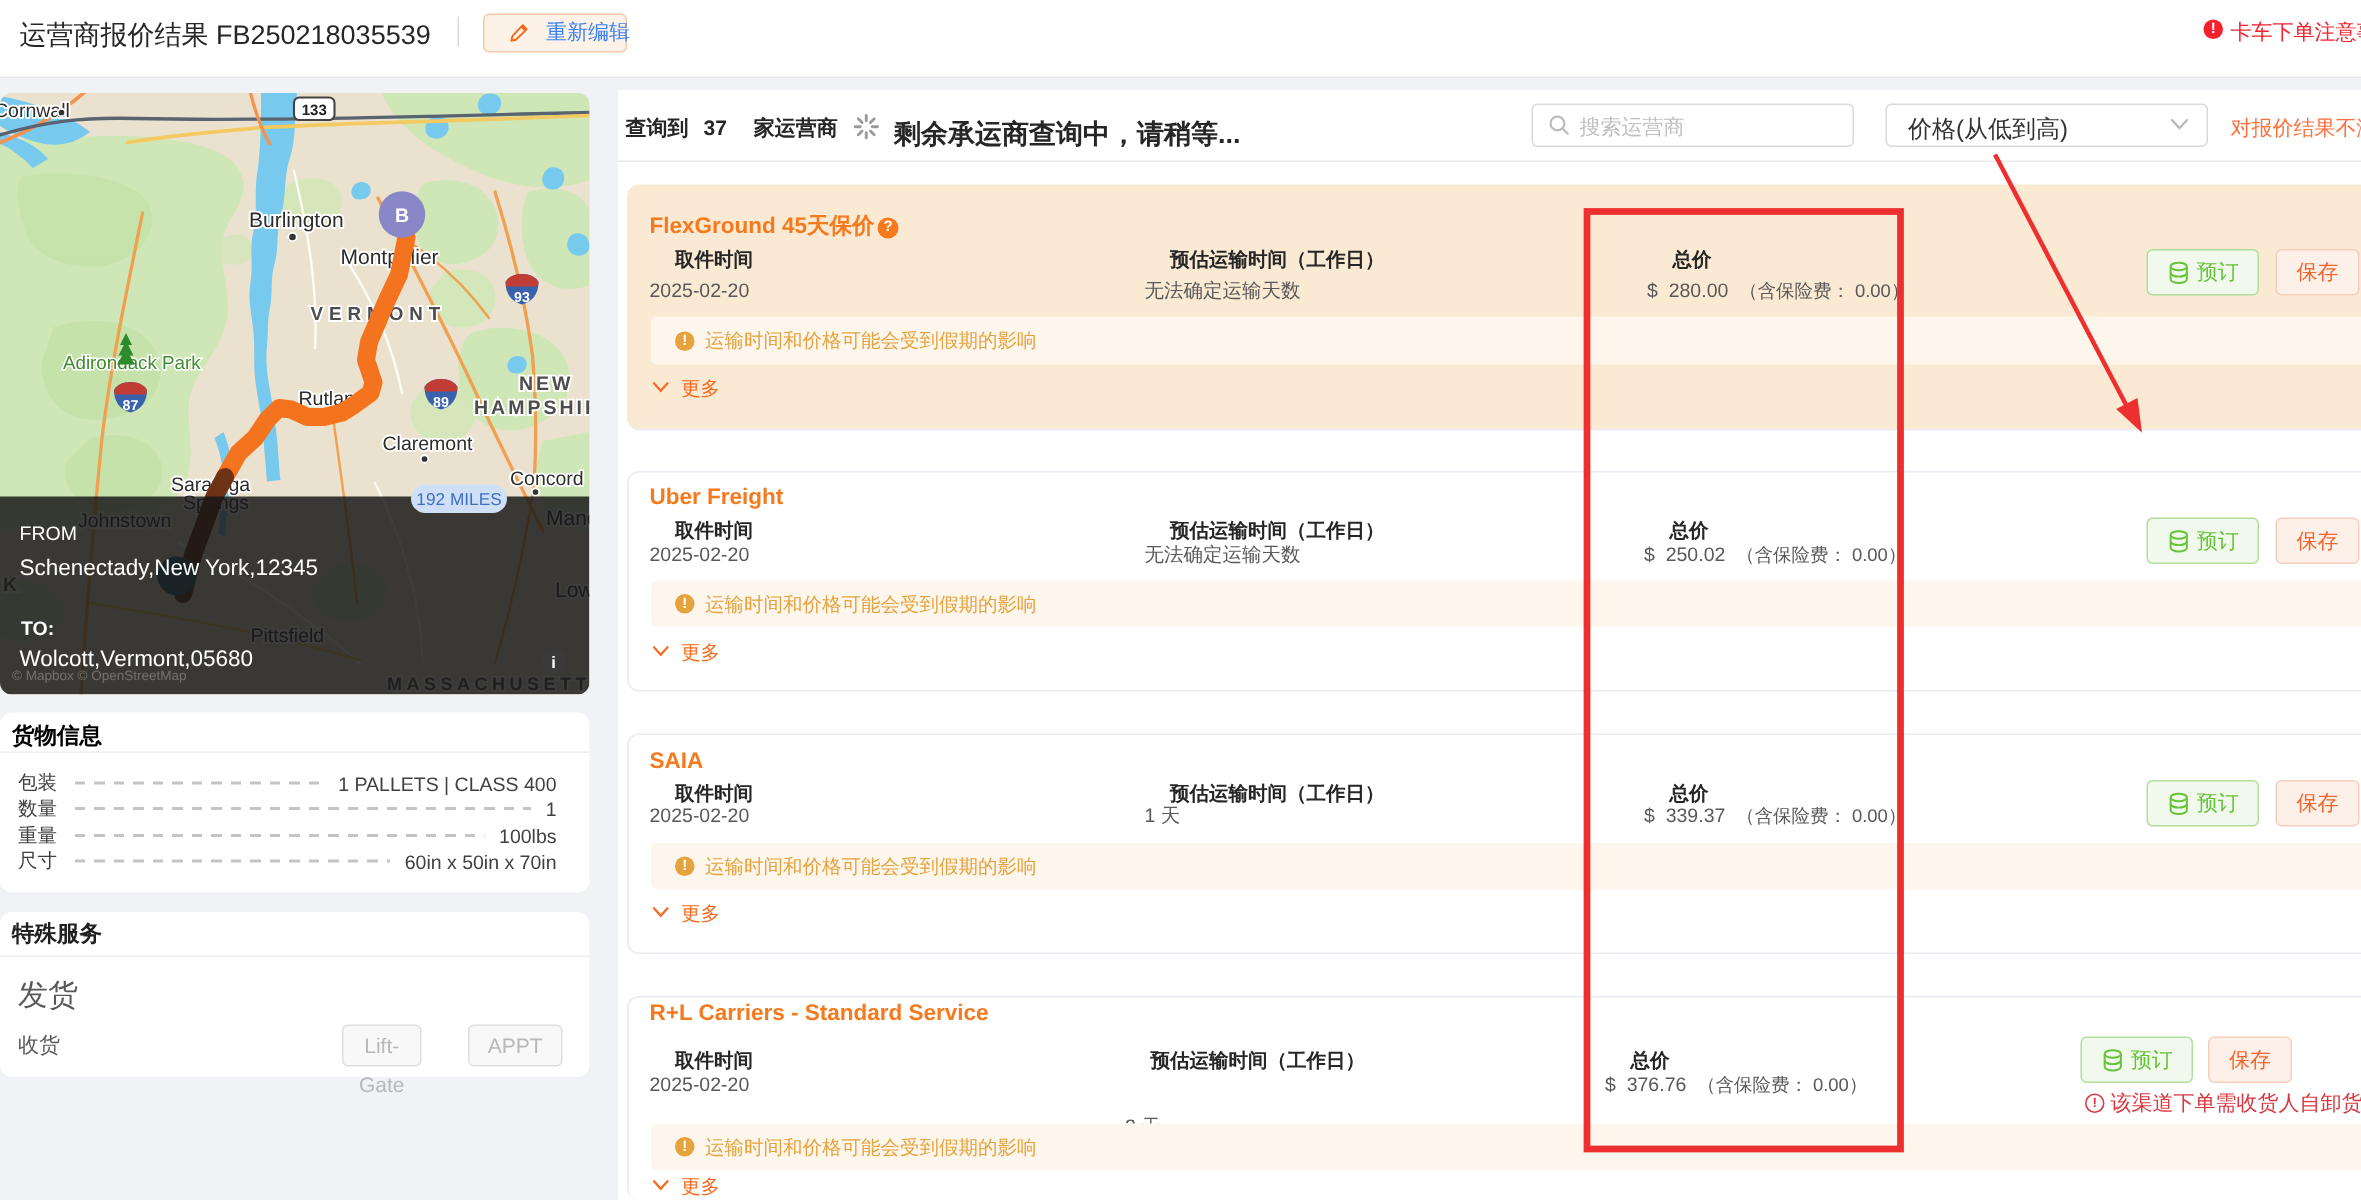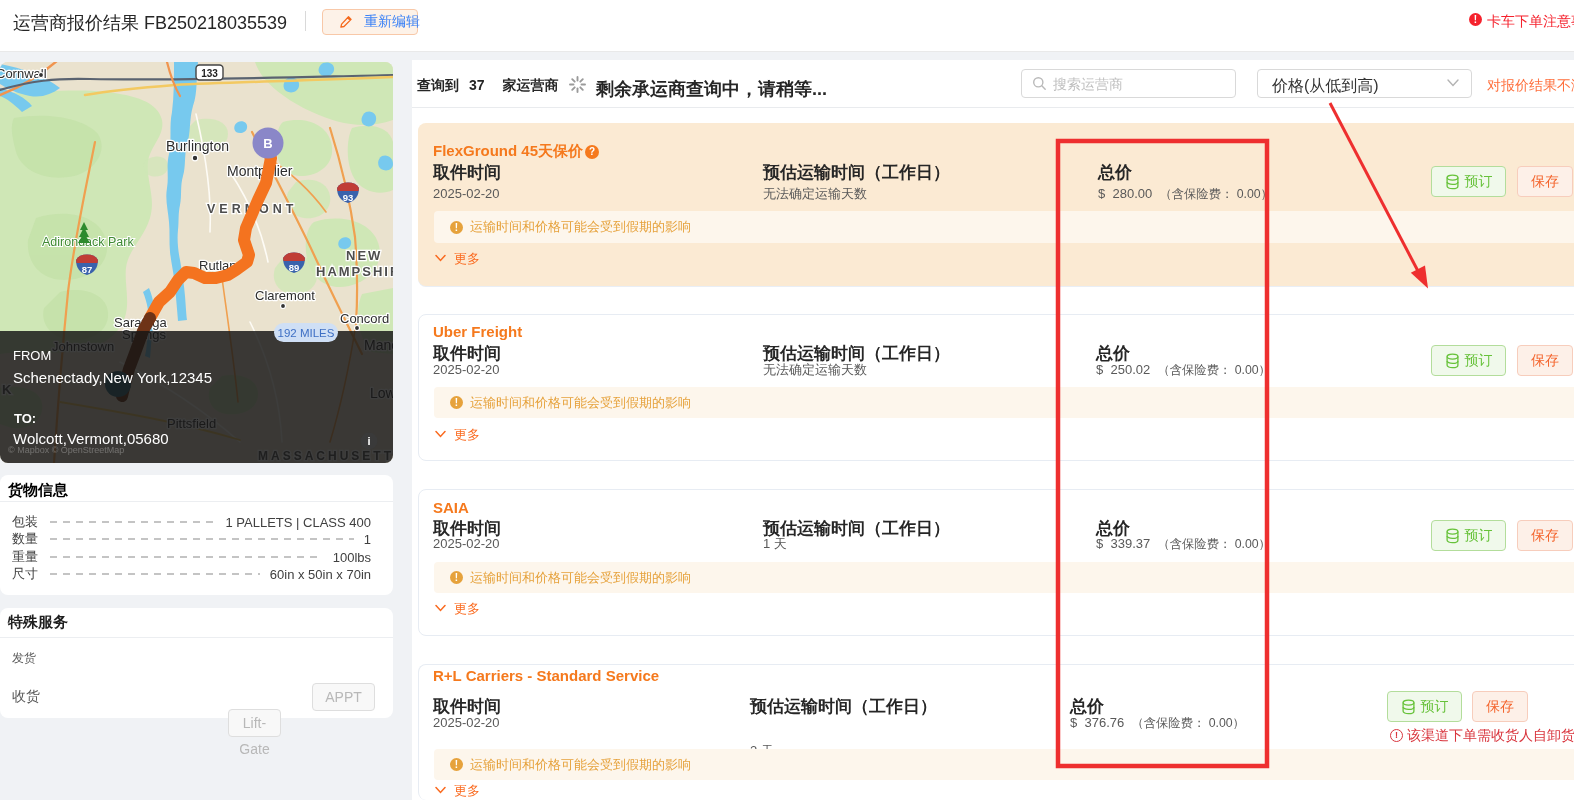--- a/index.html
+++ b/index.html
@@ -9,21 +9,21 @@
   .b { font-weight:bold; }
   #hdr { position:absolute; left:0; top:0; width:1574px; height:52px; background:#fff; border-bottom:1px solid #e9e9e9; }
   #panel { position:absolute; left:412px; top:60px; width:1162px; height:740px; background:#fff; }
   #mapcard { position:absolute; left:0; top:62px; width:393px; height:401px; border-radius:8px; overflow:hidden; background:#eae2ce; }
   .ldiv { position:absolute; left:0; width:393px; height:1px; background:#eceef1; }
   .crow { position:absolute; left:12px; width:359px; height:18px; display:flex; align-items:center; font-size:13px; color:#404040; }
   .crow .lead { flex:1; margin:0 10px 0 12px; height:2px; background-image:repeating-linear-gradient(to right,#c4c4c4 0 7px,transparent 7px 13px); }
   .gbtn { position:absolute; height:28px; background:#f8f8f8; border:1px solid #dedede; border-radius:4px; color:#b8b8b8; font-size:14px; text-align:center; line-height:26px; }
   .qcard { position:absolute; left:418px; width:1172px; border-radius:8px; }
   .qtitle { position:absolute; left:433px; font-size:15px; font-weight:bold; color:#f5791d; line-height:20px; }
-  .qlab { position:absolute; font-size:17px; font-weight:bold; color:#262626; line-height:18px; white-space:nowrap; }
+  .qlab { position:absolute; font-size:13px; font-weight:bold; color:#262626; line-height:18px; white-space:nowrap;margin-left:17px; }
   .qval { position:absolute; font-size:13px; color:#595959; line-height:18px; white-space:nowrap; }
   .strip { position:absolute; left:434px; width:1148px; background:#fdf6ec; border-radius:4px; }
   .wicon { position:absolute; left:450px; width:13px; height:13px; border-radius:50%; background:#e6a23c; color:#fff; font-size:10px; font-weight:bold; text-align:center; line-height:13px; }
   .wtxt { position:absolute; left:470px; font-size:13px; color:#e6a23c; line-height:18px; }
   .more { position:absolute; left:454px; font-size:13px; color:#fa6a1f; line-height:18px; }
   .bookbtn { position:absolute; width:75px; height:31px; background:#f0f9eb; border:1px solid #b3dd9b; border-radius:4px; color:#67c23a; font-size:14px; display:flex; align-items:center; justify-content:center; gap:5px; }
   .bookbtn svg { display:block; }
   .savebtn { position:absolute; width:56px; height:31px; background:#fdf0e8; border:1px solid #f7cdbc; border-radius:4px; color:#f4642c; font-size:14px; text-align:center; line-height:29px; }
   svg text { font-family:"Liberation Sans",sans-serif; }
 </style>
@@ -319,22 +319,22 @@
   </div>
 <div class="crow" style="top:565px;">
     <span>尺寸</span>
     <span class="lead"></span>
     <span>60in&nbsp;x&nbsp;50in&nbsp;x&nbsp;70in</span>
   </div>
 
 <div class="abs" style="left:0;top:608px;width:393px;height:110px;background:#fff;border-radius:8px;"></div>
 <div class="abs b" style="left:8px;top:613px;font-size:15px;color:#1f1f1f;">特殊服务</div>
 <div class="ldiv" style="top:637px;"></div>
-<div class="abs" style="left:12px;top:650px;font-size:12px;color:#595959;">发货</div>
+<div class="abs" style="left:12px;top:650px;font-size:20px;color:#595959;">发货</div>
 <div class="abs" style="left:12px;top:688px;font-size:14px;color:#595959;">收货</div>
-<div class="gbtn" style="left:228px;top:709px;width:53px;">Lift-Gate</div>
+<div class="gbtn" style="left:228px;top:683px;width:53px;">Lift-Gate</div>
 <div class="gbtn" style="left:312px;top:683px;width:63px;">APPT</div>
 
 <svg class="abs" style="left:0;top:0;pointer-events:none;" width="1574" height="800" viewBox="0 0 1574 800">
   <rect x="1058" y="141" width="209" height="625" fill="none" stroke="#ee2f2f" stroke-width="4.5"></rect>
   <line x1="1330" y1="103" x2="1419" y2="273" stroke="#ee2f2f" stroke-width="3"></line>
   <path d="M1428 288.5 L1410.8 272.7 L1425 265.4 Z" fill="#ee2f2f"></path>
 </svg>
 
 </body></html>

